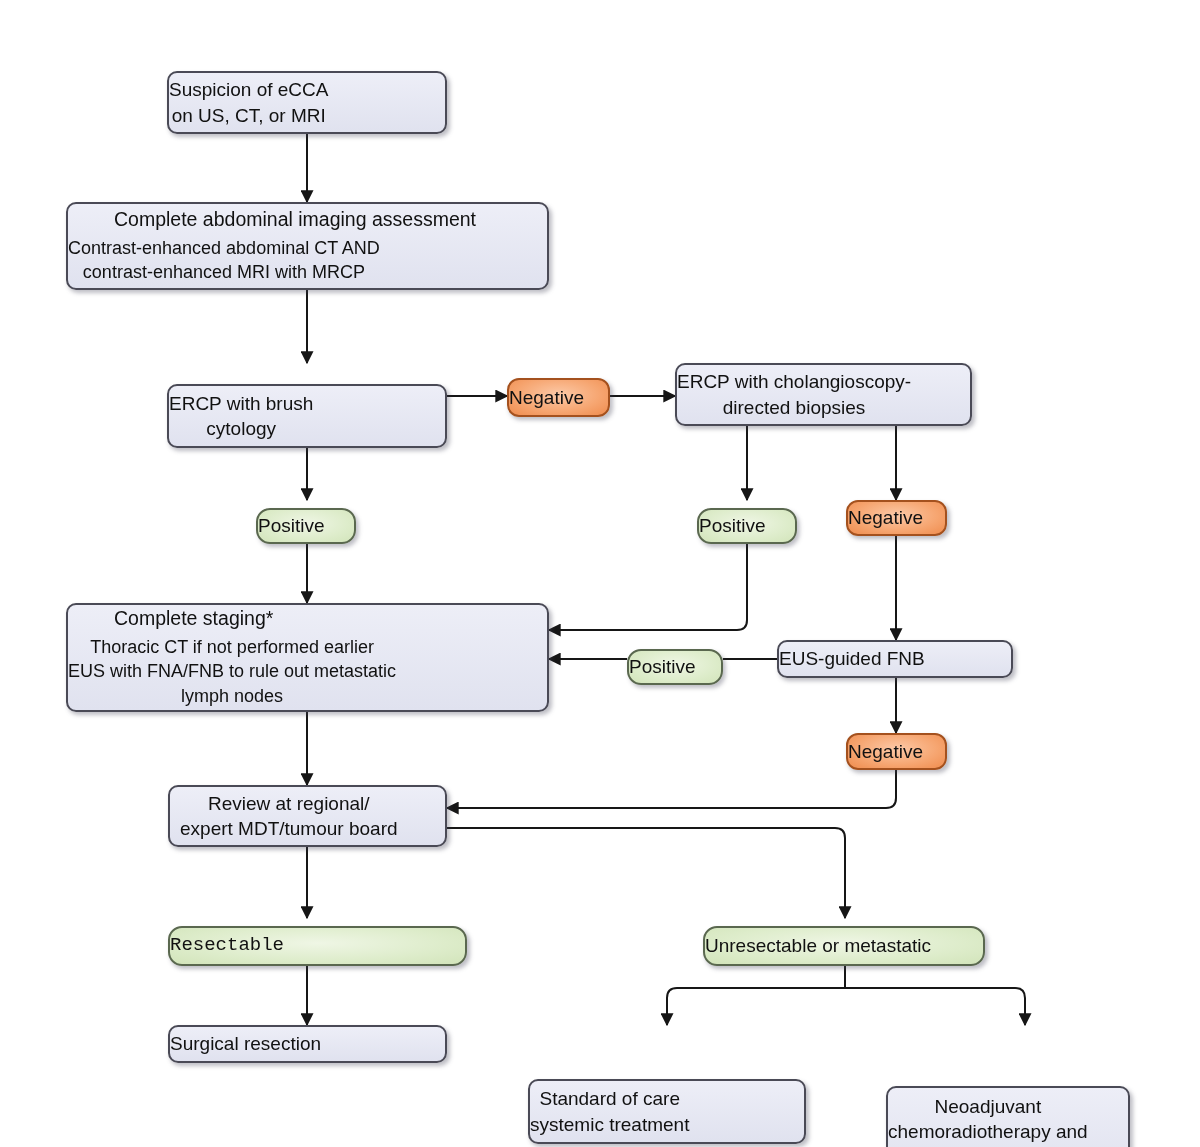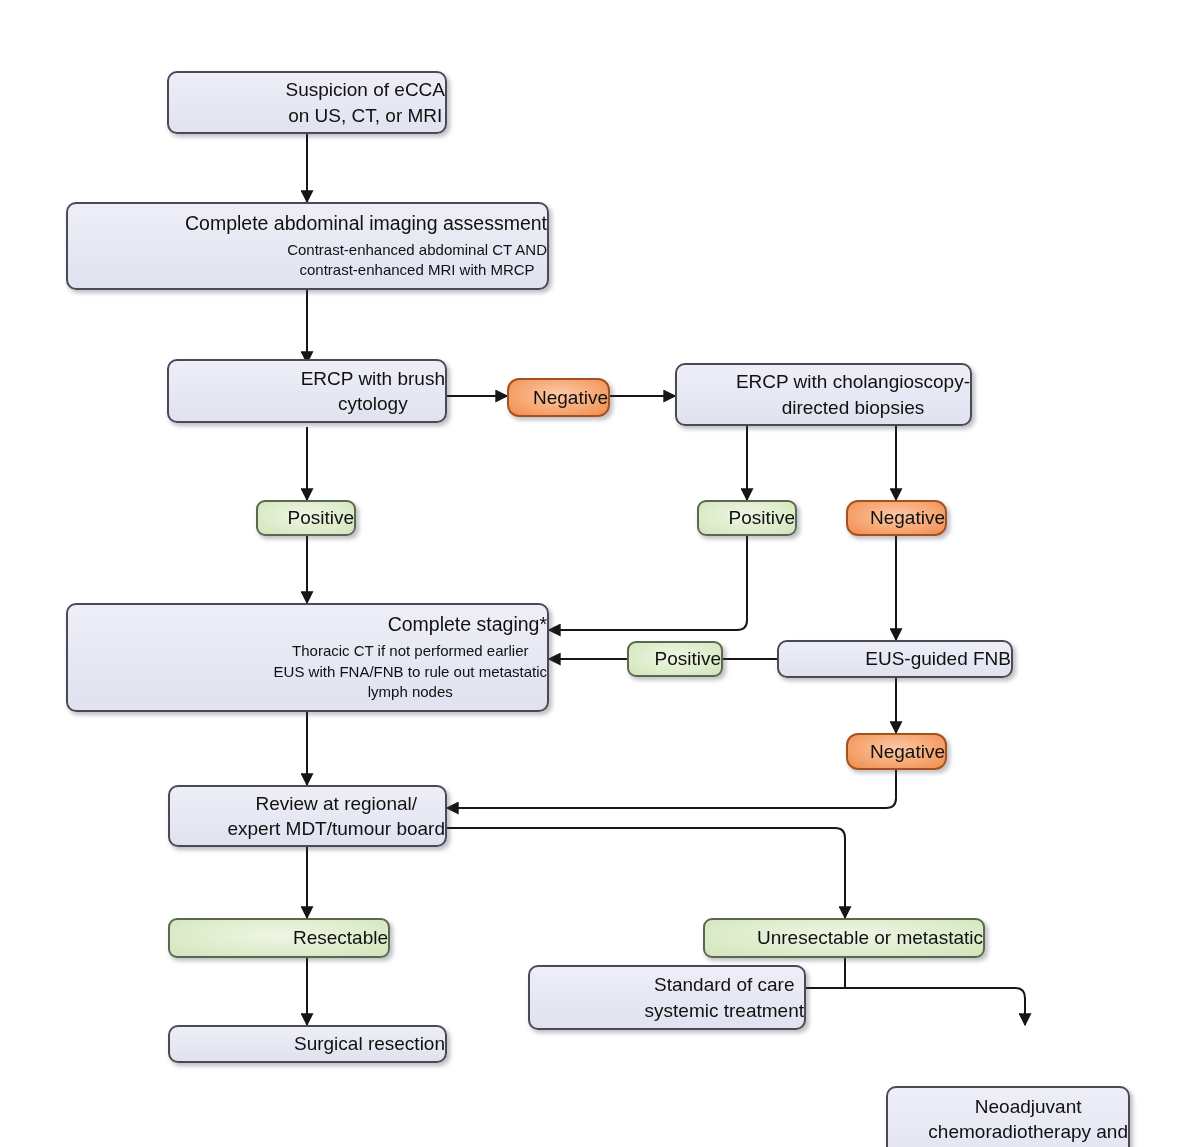--- a/index.html
+++ b/index.html
@@ -5,34 +5,35 @@
   html,body{margin:0;padding:0;background:#ffffff;}
   .canvas{
     position:relative;width:1200px;height:1147px;background:#ffffff;
     font-family:"Liberation Sans","DejaVu Sans",sans-serif;color:#111;
     overflow:hidden;
   }
   svg.connectors{position:absolute;left:0;top:0;width:1200px;height:1147px;z-index:0;}
   svg.connectors path{stroke:var(--arrow,#161616);stroke-width:2;fill:none;}
   .nodebox{
     position:absolute;box-sizing:border-box;z-index:1;
-    display:flex;flex-direction:column;align-items:flex-end;justify-content:center;
+    display:flex;flex-direction:column;align-items:flex-start;justify-content:center;
     text-align:center;border-radius:10px;
     border:2px solid var(--node-border,#4a4a56);
     background:linear-gradient(180deg,#edeef7 0%,var(--node-fill,#e0e2ef) 100%);
     box-shadow:2.5px 3px 4px rgba(70,70,90,.35);
     font-size:19px;line-height:1.32;
   }
   .nodebox .node-text{white-space:pre-line;}
   .nodebox .node-title{font-size:19.5px;margin-bottom:3px;white-space:pre-line;margin-left:46px;}
-  .nodebox .node-sub{font-size:15px;line-height:1.38;white-space:pre-line;}
+  .nodebox .node-sub{font-size:18px;line-height:1.38;white-space:pre-line;}
   .green{
     background:radial-gradient(ellipse at 50% 42%,#eff6e5 0%,var(--positive-fill,#ddecca) 62%,#d2e4ba 100%);
     border:2px solid var(--positive-border,#5a684f);
-    border-radius:9px;
+    border-radius:14px;
+    margin-top:8px;
   }
   .orange{
     background:radial-gradient(ellipse at 50% 42%,#fcc9a7 0%,var(--negative-fill,#f6a570) 60%,#ef8c4e 100%);
     border:2px solid var(--negative-border,#a4511e);
     border-radius:12px;
   }
   .badge{font-size:19px;}
 </style>
 </head>
 <body>
@@ -73,21 +74,21 @@
     <span class="node-text">Suspicion of eCCA
 on US, CT, or MRI</span>
   </div>
 
   <div class="nodebox" style="left:66px;top:202px;width:483px;height:88px;">
     <span class="node-title">Complete abdominal imaging assessment</span>
     <span class="node-sub">Contrast-enhanced abdominal CT AND
 contrast-enhanced MRI with MRCP</span>
   </div>
 
-  <div class="nodebox" style="left:167px;top:359px;width:280px;height:64px;">
+  <div class="nodebox" style="left:167px;top:384px;width:280px;height:64px;">
     <span class="node-text">ERCP with brush
 cytology</span>
   </div>
 
   <div class="nodebox orange badge" style="left:507px;top:378px;width:103px;height:39px;">
     <span>Negative</span>
   </div>
 
   <div class="nodebox" style="left:675px;top:363px;width:297px;height:63px;">
     <span class="node-text">ERCP with cholangioscopy-
@@ -123,33 +124,33 @@
 
   <div class="nodebox orange badge" style="left:846px;top:733px;width:101px;height:37px;">
     <span>Negative</span>
   </div>
 
   <div class="nodebox" style="left:168px;top:785px;width:279px;height:62px;padding-left:10px;">
     <span class="node-text">Review at regional/
 expert MDT/tumour board</span>
   </div>
 
-  <div class="nodebox green" style="left:168px;top:918px;width:222px;height:40px;">
+  <div class="nodebox green" style="left:168px;top:918px;width:299px;height:40px;font-family:Liberation Mono, monospace;">
     <span class="node-text">Resectable</span>
   </div>
 
   <div class="nodebox green" style="left:703px;top:918px;width:282px;height:40px;">
     <span class="node-text">Unresectable or metastatic</span>
   </div>
 
   <div class="nodebox" style="left:168px;top:1025px;width:279px;height:38px;">
     <span class="node-text">Surgical resection</span>
   </div>
 
-  <div class="nodebox" style="left:528px;top:965px;width:278px;height:65px;">
+  <div class="nodebox" style="left:528px;top:1079px;width:278px;height:65px;">
     <span class="node-text">Standard of care
 systemic treatment</span>
   </div>
 
   <div class="nodebox" style="left:886px;top:1086px;width:244px;height:92px;">
     <span class="node-text">Neoadjuvant
 chemoradiotherapy and
 LT (selected patients)</span>
   </div>
 

